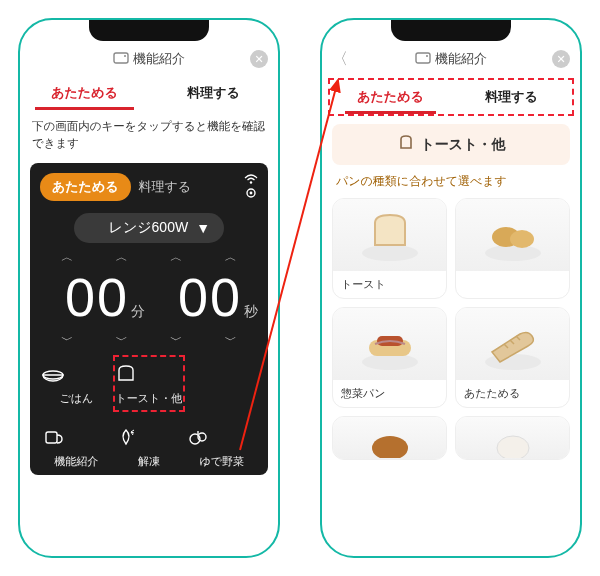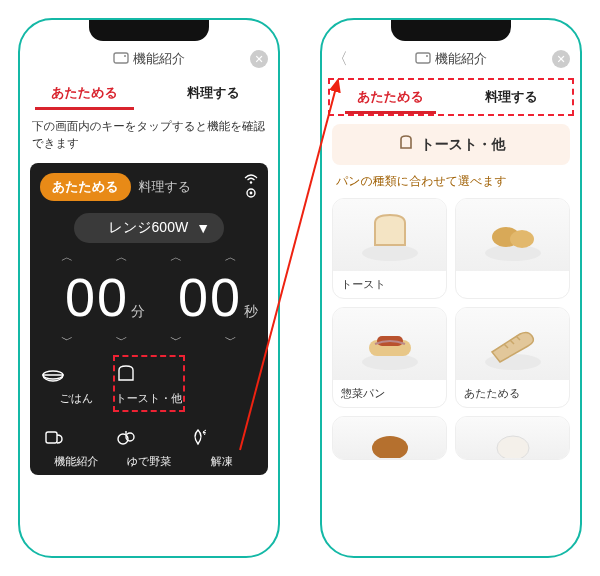--- a/index.html
+++ b/index.html
@@ -141,32 +141,32 @@
       <div class="cat-grid">
         <div class="cat">
           <svg viewBox="0 0 26 22">
               <rect x="6" y="6" width="11" height="11" rx="2" fill="none" stroke="#fff" stroke-width="1.4"></rect>
               <path d="M17 9 q5 0 5 4 q0 4 -5 4" fill="none" stroke="#fff" stroke-width="1.4"></path>
             </svg>
           <span>機能紹介</span>
         </div>
         <div class="cat">
           <svg viewBox="0 0 26 22">
+              <path d="M13 4 q6 6 0 14 q-6 -8 0 -14 Z" fill="none" stroke="#fff" stroke-width="1.4"></path>
+              <path d="M18 6 l3 -2 M18 6 l2 3 M18 6 l3 1" stroke="#fff" stroke-width="1"></path>
+            </svg>
+          <span>解凍</span>
+        </div>
+        <div class="cat">
+          <svg viewBox="0 0 26 22">
               <circle cx="10" cy="13" r="5" fill="none" stroke="#fff" stroke-width="1.4"></circle>
               <circle cx="17" cy="11" r="4" fill="none" stroke="#fff" stroke-width="1.4"></circle>
               <path d="M13 5 v3" stroke="#fff" stroke-width="1.4"></path>
             </svg>
           <span>ゆで野菜</span>
-        </div>
-        <div class="cat">
-          <svg viewBox="0 0 26 22">
-              <path d="M13 4 q6 6 0 14 q-6 -8 0 -14 Z" fill="none" stroke="#fff" stroke-width="1.4"></path>
-              <path d="M18 6 l3 -2 M18 6 l2 3 M18 6 l3 1" stroke="#fff" stroke-width="1"></path>
-            </svg>
-          <span>解凍</span>
         </div>
       </div>
     </div>
   </div>
 
   <div class="phone right">
     <div class="notch"></div>
     <div class="header">
       <div class="back">〈</div>
       <div class="title">

